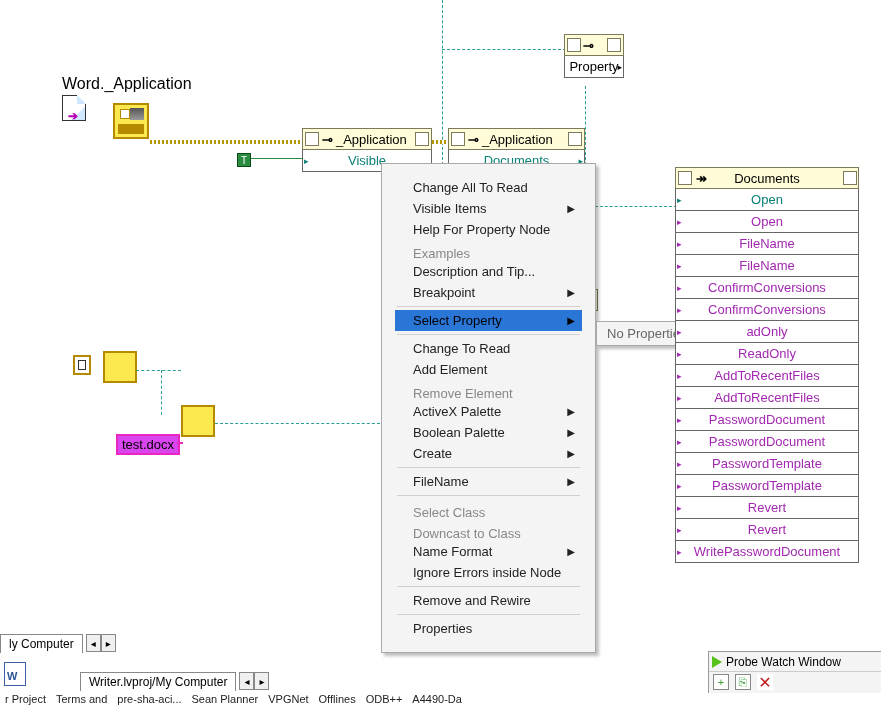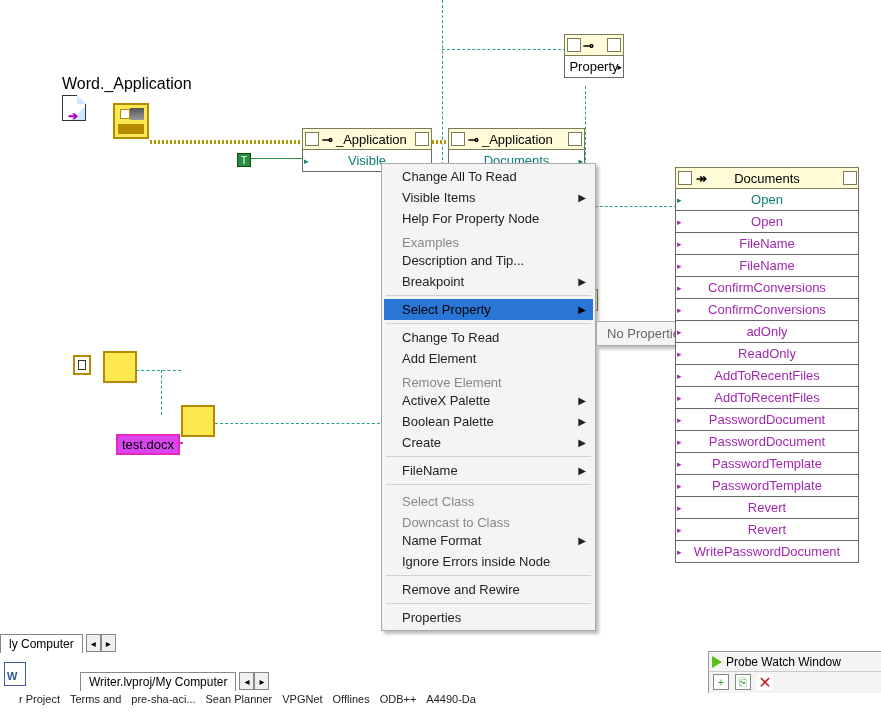--- a/index.html
+++ b/index.html
@@ -18,21 +18,21 @@
 .prop-row .bullet { position: absolute; right: 1px; font-size: 9px; }
 .prop-row .bullet-left { position: absolute; left: 1px; font-size: 9px; }
 .txt-teal { color: #0b8076; }
 .txt-purple { color: #a228b0; }
 .file-icon { width: 24px; height: 26px; border: 1px solid #333; background: linear-gradient(135deg, #fff 0%, #fff 70%, #cfe8ff 72%, #cfe8ff 100%); position: relative; }
 .file-icon::before { content: ""; position: absolute; right: -1px; top: -1px; border-top: 9px solid #fff; border-left: 9px solid #cfe8ff; }
 
 .yellow-icon { width: 32px; height: 32px; background: #fce94f; border: 2px solid #b58900; }
 
 
-.context-menu { position: absolute; background: #f4f4f4; border: 1px solid #a9a9a9; box-shadow: 3px 3px 3px rgba(0,0,0,.25); width: 215px; font-size: 13px; padding: 2px; }
+.context-menu { position: absolute; background: #f4f4f4; border: 1px solid #a9a9a9; box-shadow: 3px 3px 3px rgba(0,0,0,.25); width: 215px; font-size: 13px; padding: 13px; }
 .menu-item { height: 21px; display: flex; align-items: center; padding: 0 18px 0 18px; position: relative; cursor: default; color: #222; }
 .menu-item.disabled { color: #888; align-items: flex-end; }
 .menu-item.highlighted { background: #2a76d6; color: #000000; }
 .menu-item .arrow { position: absolute; right: 7px; font-size: 10px; }
 .menu-sep { height: 1px; background: #d0d0d0; margin: 3px 2px; }
 
 .submenu { position: absolute; background: #f4f4f4; border: 1px solid #a9a9a9; box-shadow: 3px 3px 3px rgba(0,0,0,.25); padding: 4px 10px; font-size: 13px; color: #666; }
 
 
 .doc-node { position: absolute; }
@@ -42,21 +42,21 @@
 .doc-row { height: 22px; border: 1px solid #666; border-top: none; display: flex; align-items: center; justify-content: center; font-size: 13px; width: 184px; background: #fff; position: relative; }
 .doc-row .bl { position: absolute; left: 1px; font-size: 9px; }
 
 
 .bottom-area { position: absolute; left: 0; right: 0; bottom: 0; height: 90px; }
 .tab-strip { position: absolute; display: flex; align-items: center; height: 20px; font-size: 12px; justify-content: center; }
 .tab { background: #fff; border: 1px solid #888; border-bottom: none; padding: 2px 8px; }
 .tab-scroll { display: flex; margin-left: 3px; }
 .tab-scroll div { width: 15px; height: 18px; border: 1px solid #888; display: flex; align-items: center; justify-content: center; font-size: 10px; background: #f0f0f0; }
 
-.item-row { position: absolute; bottom: 0; left: 0; right: 0; height: 26px; display: flex; font-size: 11px; gap: 10px; padding-left: 19px; overflow: hidden; white-space: nowrap; }
+.item-row { position: absolute; bottom: 0; left: 0; right: 0; height: 26px; display: flex; font-size: 11px; gap: 10px; padding-left: 5px; overflow: hidden; white-space: nowrap; }
 .item-row .lbl { color: #222; }
 
 .probe-panel { position: absolute; right: 0; bottom: 26px; width: 173px; height: 42px; border-left: 1px solid #999; border-top: 1px solid #999; background: #f4f4f4; }
 .probe-title { height: 20px; display: flex; align-items: center; font-size: 12px; padding-left: 3px; gap: 4px; border-bottom: 1px solid #ccc; }
 .probe-title .play { width: 0; height: 0; border-top: 6px solid transparent; border-bottom: 6px solid transparent; border-left: 10px solid #58c21a; }
 .probe-icons { height: 20px; display: flex; align-items: center; padding-left: 4px; gap: 6px; }
 .probe-icons .pi { width: 16px; height: 16px; border: 1px solid #888; display:flex; align-items:center; justify-content:center; font-size:11px; background:#fff; }
 
 
 .small-green { position:absolute; width:14px; height:14px; background:#2a8c3f; border:1px solid #0a4b1a; color:#fff; font-size:10px; display:flex; align-items:center; justify-content:center; }

